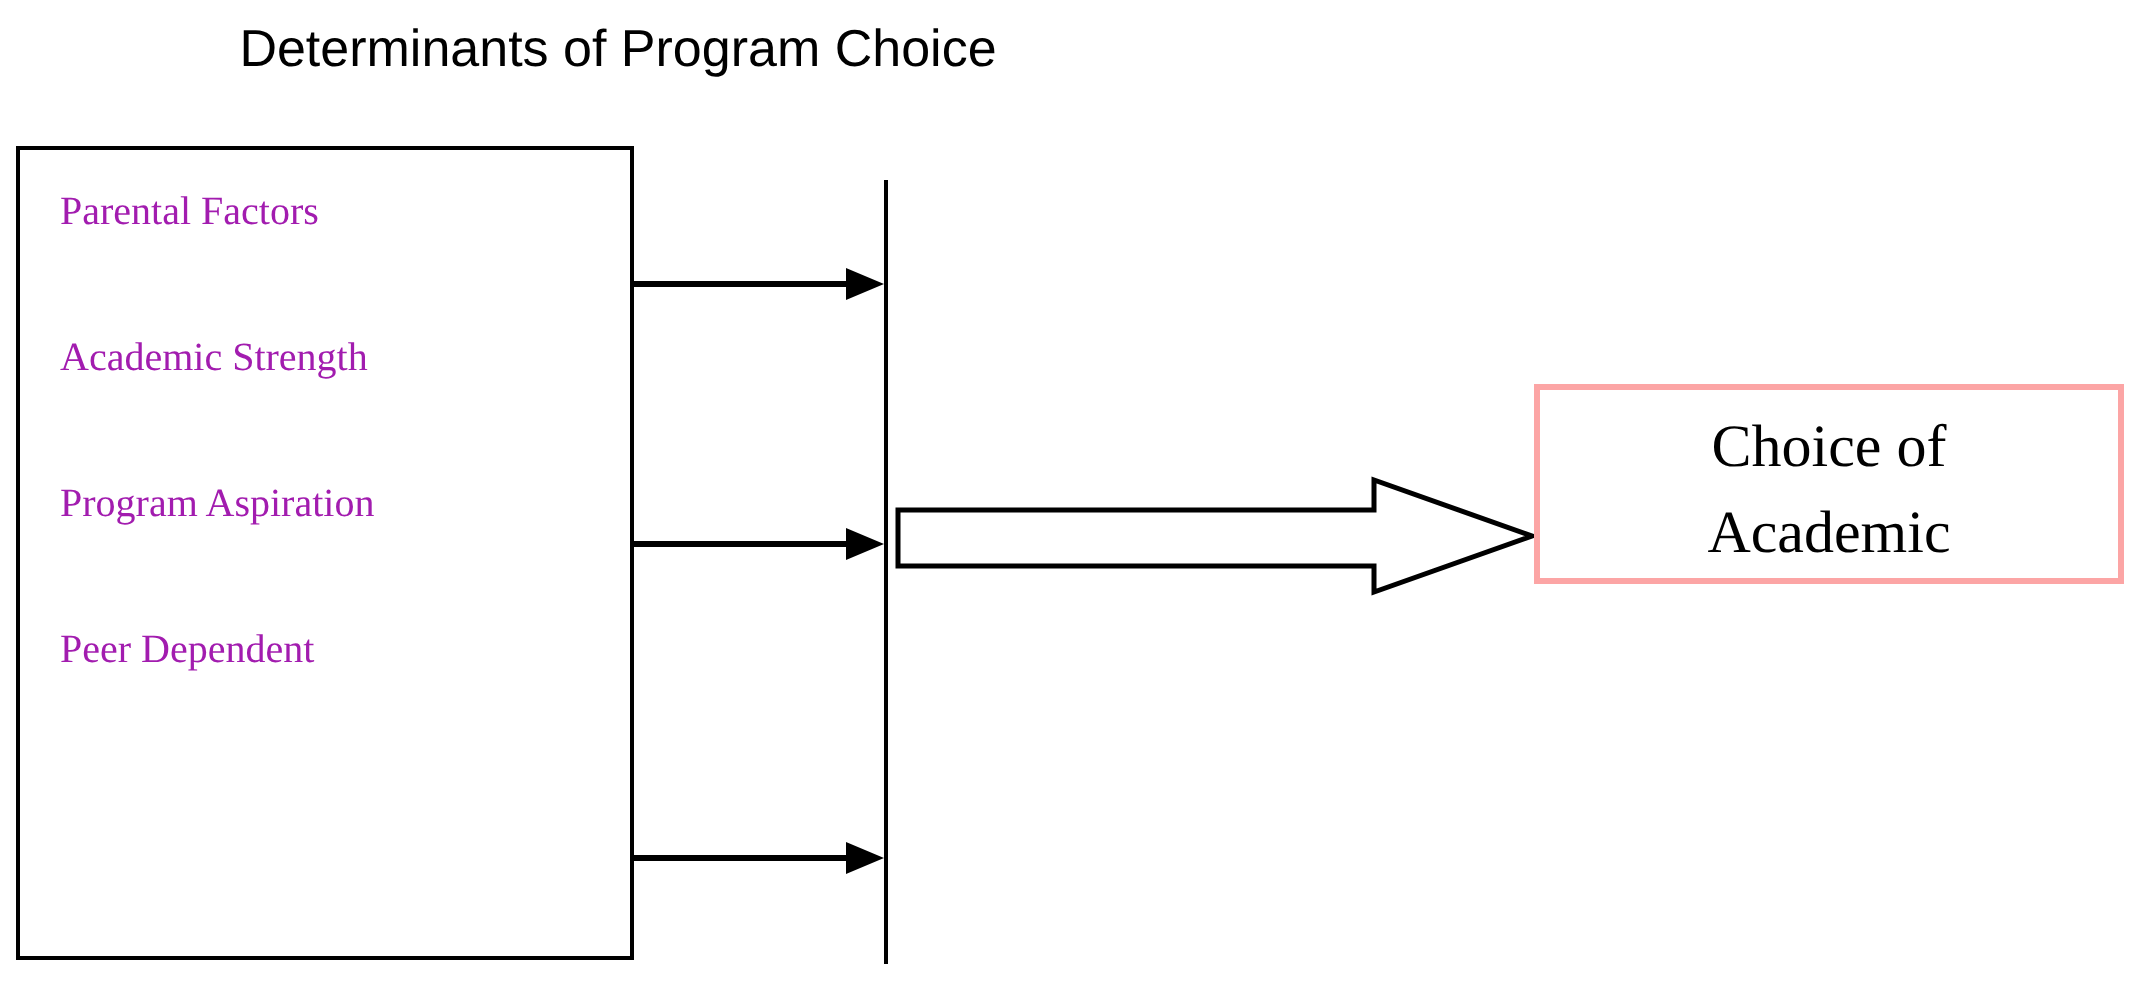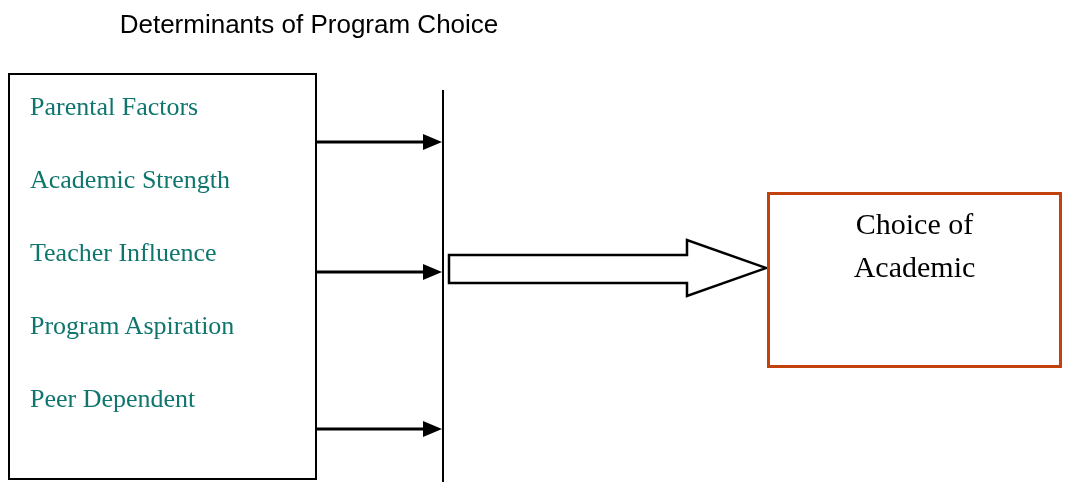--- a/index.html
+++ b/index.html
@@ -35,40 +35,40 @@
     border: 2px solid #000000;
     background: #ffffff;
   }
   .determinants-list { margin-top: -5px; }
   .determinant-item {
     height: 73px;
     display: flex;
     align-items: center;
     padding-left: 20px;
     font-family: "Liberation Serif", serif;
-    font-size: 26px;
-    color: #0f766e;
+    font-size: 20px;
+    color: #a21caf;
     white-space: nowrap;
   }
 
   .arrow-layer {
     position: absolute;
     left: 0; top: 0;
     width: 1066px;
     height: 492px;
     pointer-events: none;
   }
 
   .dependent-box {
     position: absolute;
     left: 767px;
     top: 192px;
     width: 295px;
-    height: 176px;
-    border: 3px solid #c2410c;
+    height: 100px;
+    border: 3px solid #fca5a5;
     background: #ffffff;
     text-align: center;
     padding-top: 7px;
     font-family: "Liberation Serif", serif;
     font-size: 30px;
     line-height: 43px;
     color: #000000;
   }
 </style>
 </head>
@@ -76,21 +76,20 @@
 
 <div class="canvas">
 
   <div class="heading heading-left">Determinants of Program Choice</div>
 
 
   <div class="determinants-box">
     <div class="determinants-list">
       <div class="determinant-item">Parental Factors</div>
       <div class="determinant-item">Academic Strength</div>
-      <div class="determinant-item">Teacher Influence</div>
       <div class="determinant-item">Program Aspiration</div>
       <div class="determinant-item">Peer Dependent</div>
     </div>
   </div>
 
   <svg class="arrow-layer" viewBox="0 0 1066 492" xmlns="http://www.w3.org/2000/svg">
 
     <line x1="443" y1="90" x2="443" y2="482" stroke="#000000" stroke-width="2"></line>
 
     <g>

